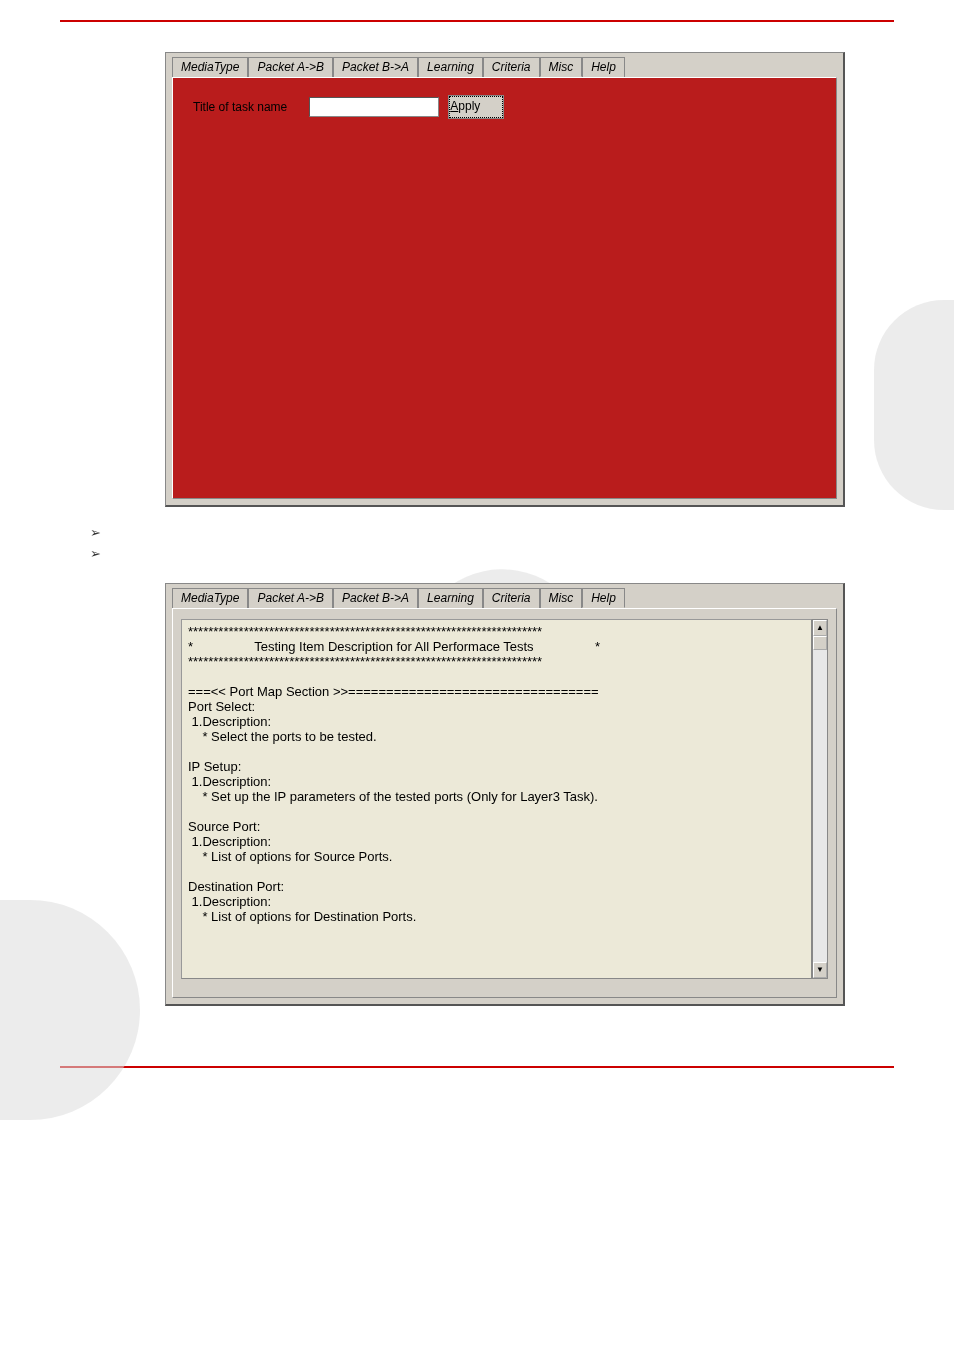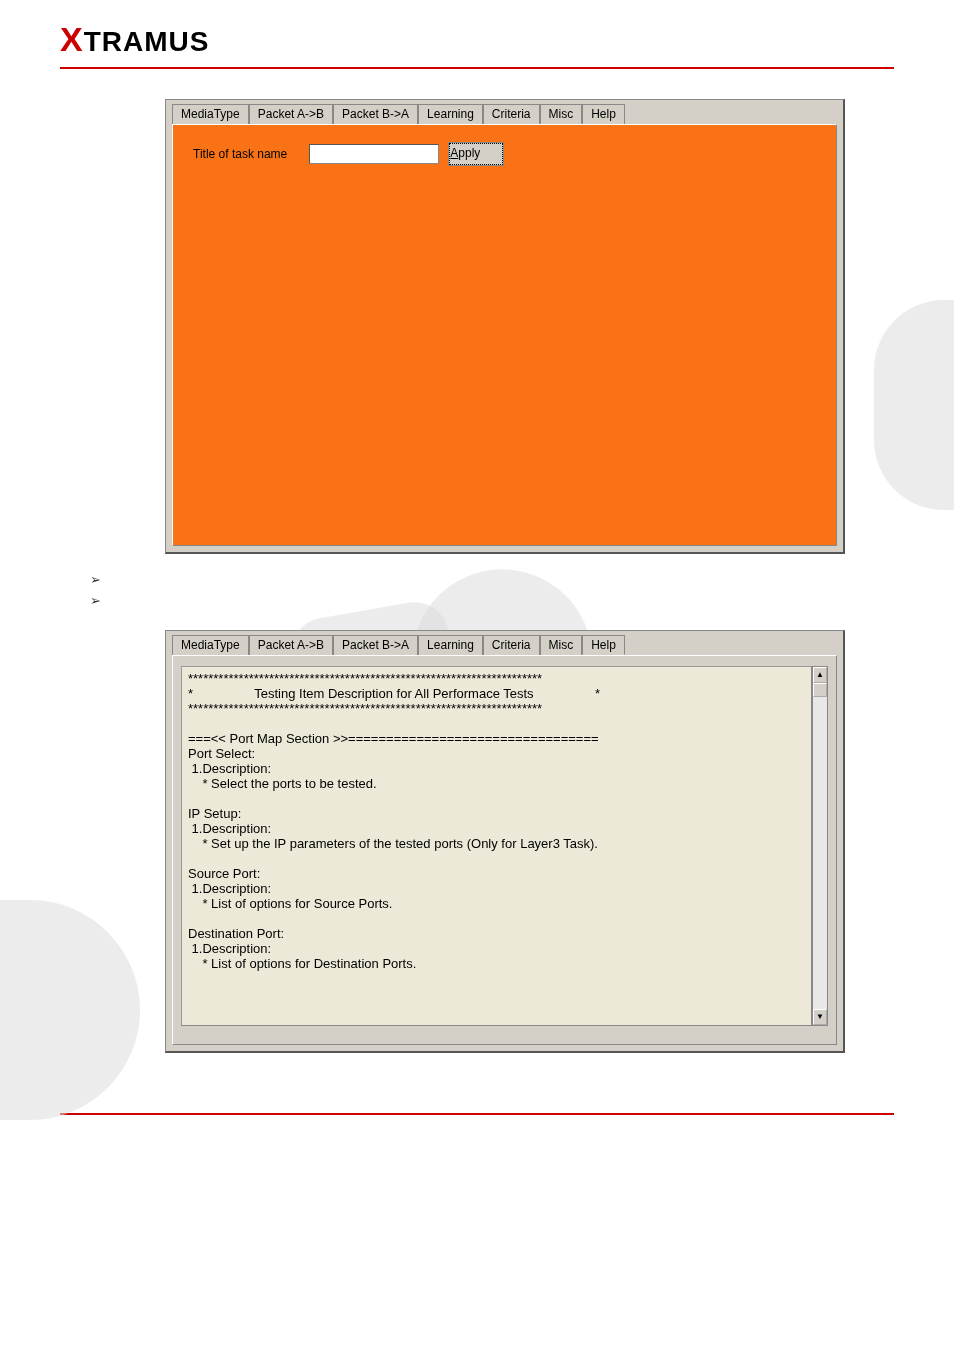--- a/index.html
+++ b/index.html
@@ -52,37 +52,38 @@
     font-family: "Microsoft Sans Serif", Tahoma, sans-serif;
   }
   .tab {
     padding: 2px 8px;
     border: 1px solid #888;
     border-bottom: none;
     background: #d4d0c8;
     margin-right: 0px;
     color: #000;
     cursor: default;
+    font-style: italic;
   }
   .tab.active {
     background: #d4d0c8;
     border-bottom: 1px solid #d4d0c8;
     position: relative;
     top: 0px;
   }
   .tab-body-border {
     margin: 0 6px 6px 6px;
     border: 1px solid #888;
     border-top: 1px solid #fff;
     border-left: 1px solid #fff;
   }
   .misc-body {
     height: 420px;
     padding: 18px 20px;
-    background: #f97316;
+    background: #b91c1c;
   }
   .misc-row {
     display: flex;
     align-items: center;
     gap: 10px;
     font-size: 12px;
     font-family: "Microsoft Sans Serif", Tahoma, sans-serif;
   }
   .misc-label { margin-right: 12px; }
   .misc-input {
@@ -211,25 +212,20 @@
 </head>
 <body>
 
 <div class="page">
 
   <div class="wm wm1"></div>
   <div class="wm wm2"></div>
   <div class="wm wm3"></div>
   <div class="wm wm4"></div>
 
-  <div class="header">
-    <span class="logo">
-      <span class="logo-x">X</span><span>TRAMUS</span>
-    </span>
-  </div>
   <div class="red-rule"></div>
 
   <div class="panel">
     <div class="tabstrip">
       <div class="tab">MediaType</div>
       <div class="tab">Packet A-&gt;B</div>
       <div class="tab">Packet B-&gt;A</div>
       <div class="tab">Learning</div>
       <div class="tab">Criteria</div>
       <div class="tab active">Misc</div>

